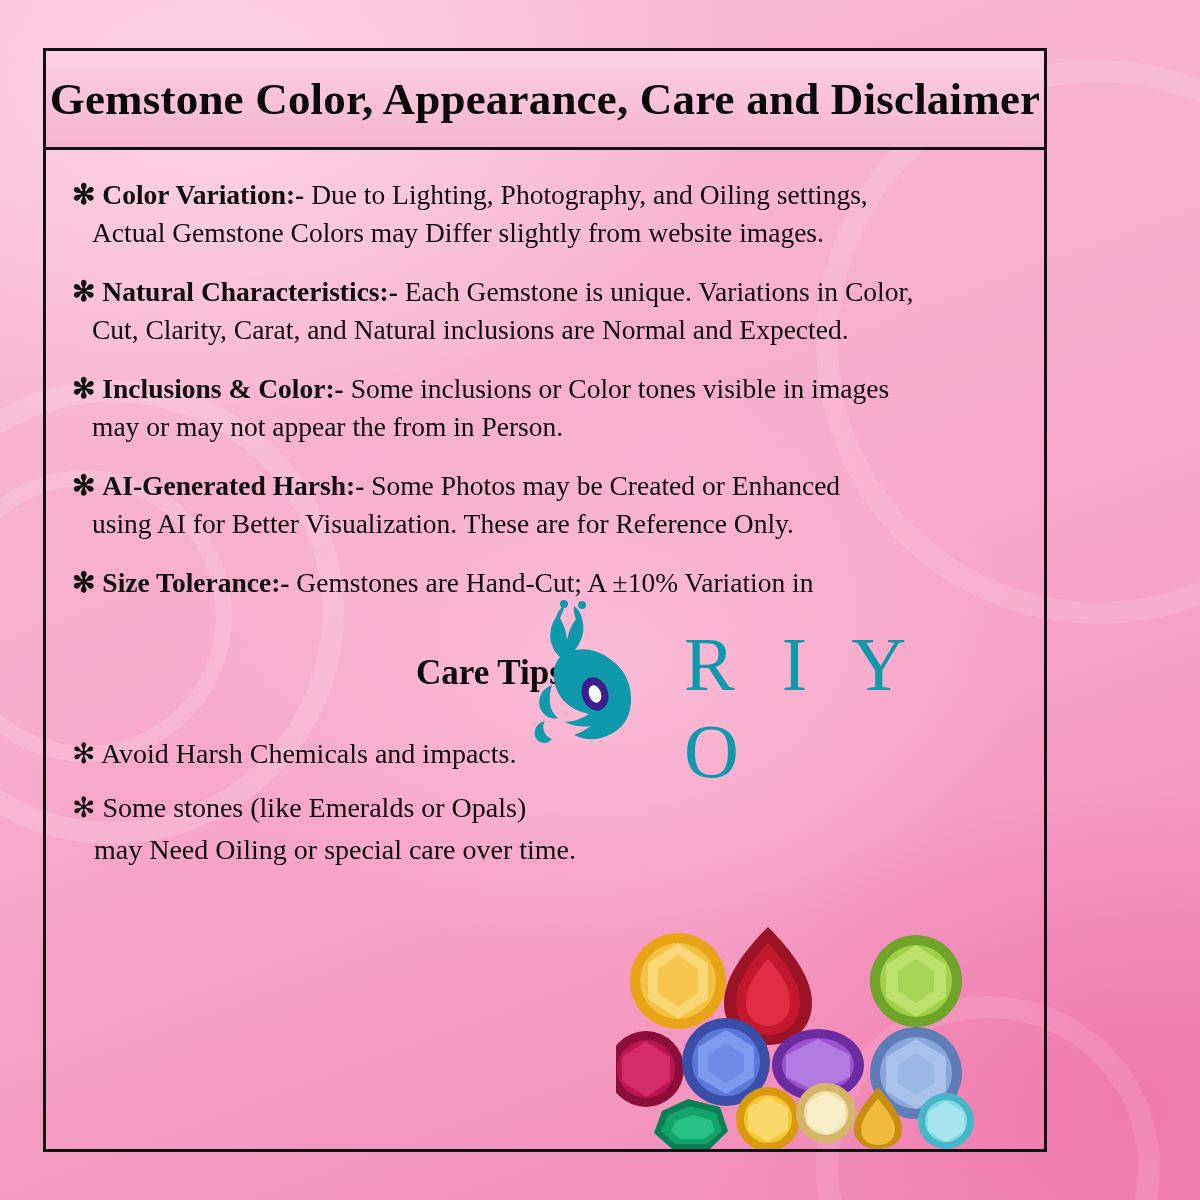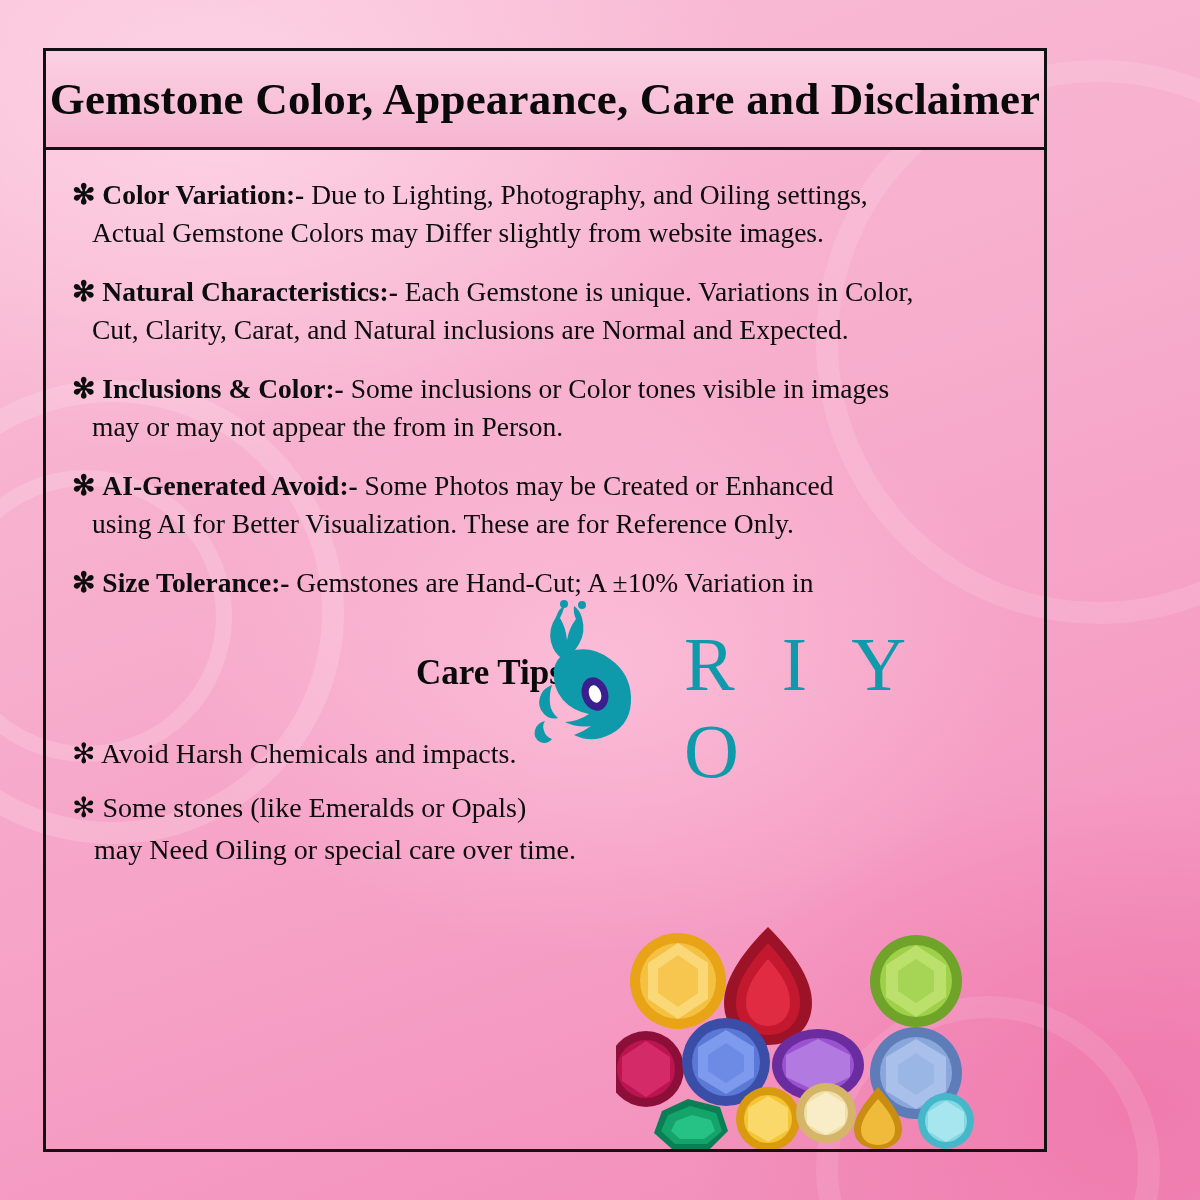--- a/index.html
+++ b/index.html
@@ -178,21 +178,21 @@
       </div>
 
       <div class="bullet-block">
         <span class="star">✻</span>
         <span class="lead">Inclusions &amp; Color:-</span><span> Some inclusions or Color tones visible in images</span>
         <span class="line2">may or may not appear the from in Person.</span>
       </div>
 
       <div class="bullet-block">
         <span class="star">✻</span>
-        <span class="lead">AI-Generated Avoid:-</span><span> Some Photos may be Created or Enhanced</span>
+        <span class="lead">AI-Generated Harsh:-</span><span> Some Photos may be Created or Enhanced</span>
         <span class="line2">using AI for Better Visualization. These are for Reference Only.</span>
       </div>
 
       <div class="bullet-block">
         <span class="star">✻</span>
         <span class="lead">Size Tolerance:-</span><span> Gemstones are Hand-Cut; A ±10% Variation in</span>
       </div>
 
       <div class="care-row">
         <div class="care-title">Care Tips:-</div>

